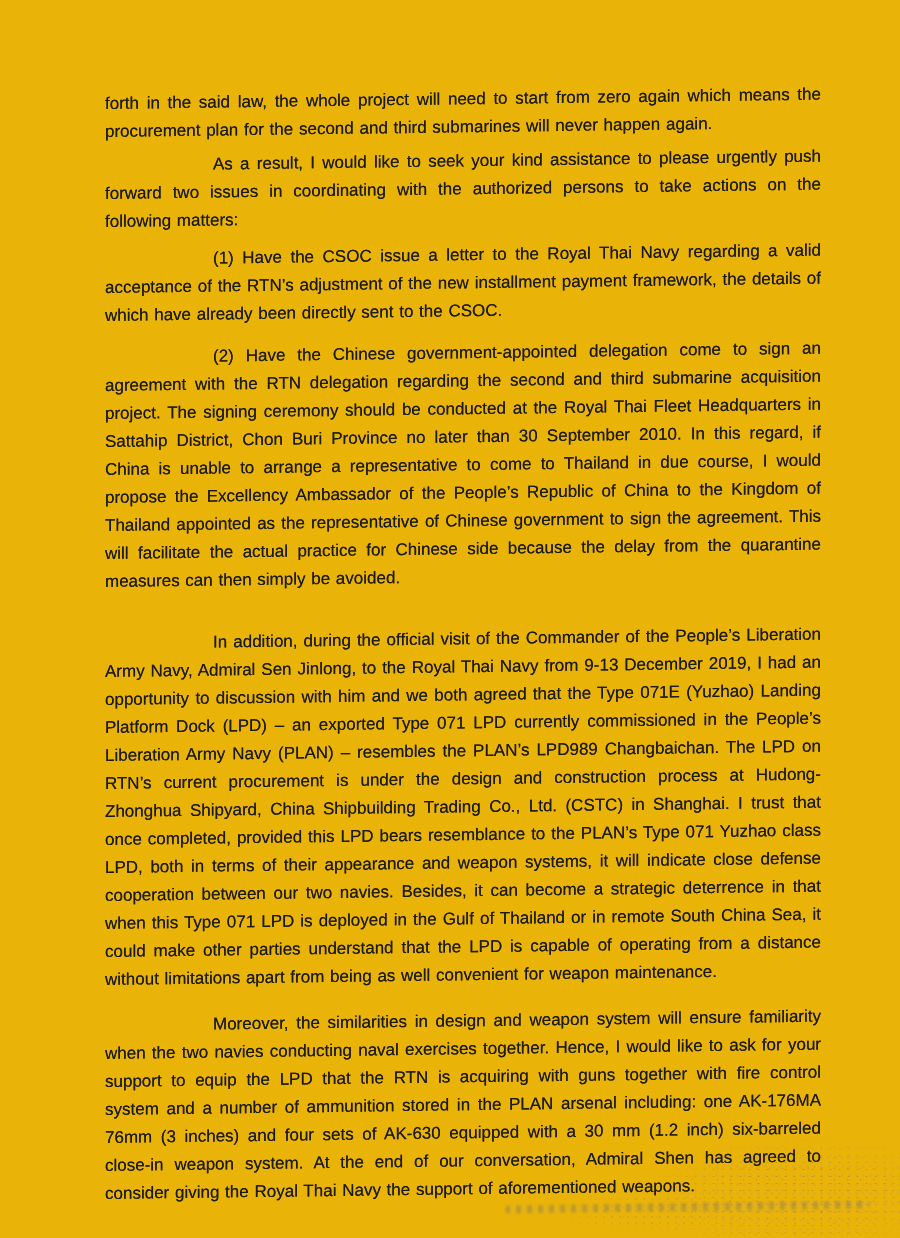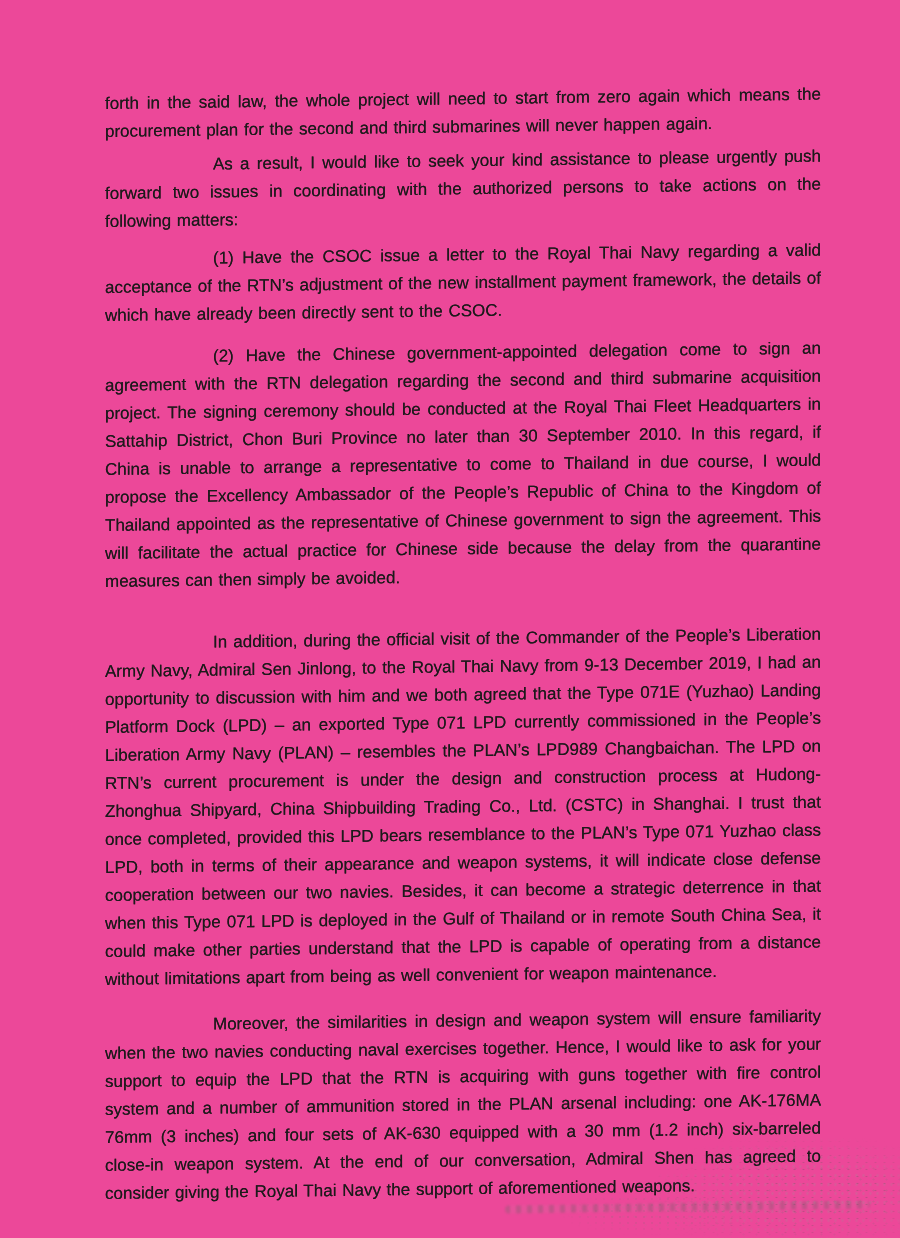--- a/index.html
+++ b/index.html
@@ -7,21 +7,21 @@
     padding: 0;
     width: 900px;
     height: 1238px;
     background: #fdfdfd;
     overflow: hidden;
   }
   .page {
     position: relative;
     width: 900px;
     height: 1238px;
-    background: #ec4899;
+    background: #eab308;
   }
   .letter-body {
     position: absolute;
     left: 105px;
     top: 90px;
     width: 716px;
     transform: skewY(-0.75deg);
     transform-origin: 0 0;
     color: #1b1b1b;
     font-family: "Liberation Sans", sans-serif;

